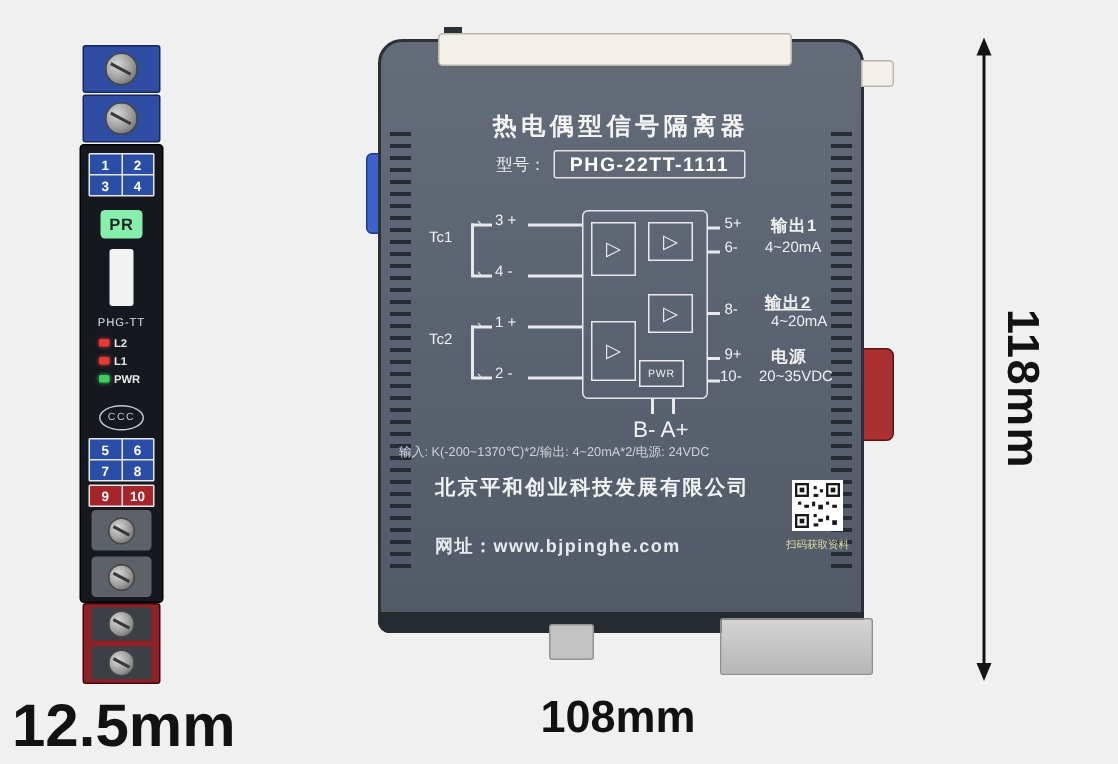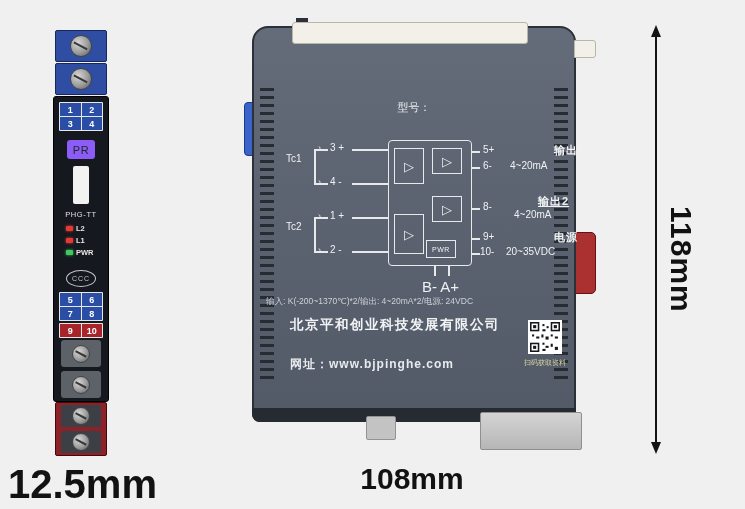--- a/index.html
+++ b/index.html
@@ -12,21 +12,21 @@
   .f-term{left:2px;width:52px;height:32px;background:#2e4da3;border:1px solid #17275a;border-radius:2px;display:flex;align-items:center;justify-content:center;}
   .f-term1{top:0;} .f-term2{top:33px;}
   .screw{position:relative;border-radius:50%;background:radial-gradient(circle at 35% 35%,#d8d8d8,#9a9a9a 55%,#5d5d5d 95%);border:1px solid #454545;}
   .screw::after{content:"";position:absolute;left:12%;top:44%;width:76%;height:10%;background:#383838;transform:rotate(28deg);}
   .s20{width:20px;height:20px;} .s16{width:16px;height:16px;}
   .f-nums{left:6px;width:44px;display:grid;grid-template-columns:1fr 1fr;gap:1px;background:#e8e8e8;padding:1px;border-radius:1px;}
   .f-nums span{display:flex;align-items:center;justify-content:center;font-size:9px;font-weight:bold;color:#fff;height:13px;}
   .f-nums-top{top:72px;} .f-nums-top span{background:#2a4da6;}
   .f-nums-mid{top:262px;} .f-nums-mid span{background:#2a4da6;}
   .f-nums-red{top:293px;} .f-nums-red span{background:#a8242b;}
-  .f-logo{left:14px;top:110px;width:28px;height:19px;background:#8b5cf6;border-radius:3px;color:#23252b;font-weight:normal;font-size:11px;display:flex;align-items:center;justify-content:center;letter-spacing:.5px;}
+  .f-logo{left:14px;top:110px;width:28px;height:19px;background:#86efac;border-radius:3px;color:#23252b;font-weight:bold;font-size:11px;display:flex;align-items:center;justify-content:center;letter-spacing:.5px;}
   .f-window{left:20px;top:136px;width:16px;height:38px;background:#f2f2f2;border-radius:2px;}
   .f-model{left:0;top:180px;width:56px;text-align:center;color:#dfe1e5;font-size:7.5px;letter-spacing:.6px;}
   .f-led-row{left:13px;display:flex;align-items:center;gap:3px;}
   .lr1{top:194px;} .lr2{top:206px;} .lr3{top:218px;}
   .led{width:7px;height:5px;border-radius:1px;}
   .led-red{background:#e43a35;box-shadow:0 0 3px #e43a35;}
   .led-green{background:#3ecb5b;box-shadow:0 0 3px #3ecb5b;}
   .f-led-row .lbl{color:#e8e8e8;font-size:7.5px;font-weight:bold;}
   .f-ccc{left:13px;top:240px;width:30px;height:17px;border:1px solid #c6c8cc;border-radius:50%;color:#c6c8cc;font-size:7px;display:flex;align-items:center;justify-content:center;letter-spacing:1px;}
   .f-screwblock{left:8px;width:40px;height:27px;background:#5d6168;border-radius:3px;display:flex;align-items:center;justify-content:center;}
@@ -60,21 +60,21 @@
   .din-band{left:8px;top:384px;width:324px;height:14px;background:#262a31;border-radius:0 0 8px 8px;}
   .din-foot{left:236px;top:388px;width:102px;height:38px;background:linear-gradient(180deg,#d4d4d4,#b6b6b6);border:1px solid #8f8f8f;border-radius:2px;}
   .din-step{left:122px;top:392px;width:30px;height:24px;background:#c3c3c3;border:1px solid #939393;border-radius:2px;}
 
   
   .diagram{left:32px;top:116px;width:280px;height:156px;}
   .diagram > *{position:absolute;box-sizing:border-box;}
   .dline{background:#e8e9eb;height:1.5px;}
   .vline{background:#e8e9eb;width:1.5px;}
   .dtext{color:#f0f1f3;font-size:10px;white-space:nowrap;}
-  .dtext.lg{font-size:11px;font-weight:bold;letter-spacing:1px;margin-left:40px;}
+  .dtext.lg{font-size:11px;font-weight:bold;letter-spacing:1px;}
   .dtext.sm{font-size:15px;}
   .d-arrow{color:#e8e9eb;font-size:9px;line-height:9px;}
   .d-arrow::before{content:"\203A";}
   .dblock{left:112px;top:0;width:84px;height:126px;border:1.5px solid #e8e9eb;border-radius:4px;}
   .damp{border:1.2px solid #e8e9eb;color:#eef0f2;display:flex;align-items:center;justify-content:center;font-size:13px;}
   .aTL{left:118px;top:8px;width:30px;height:36px;}
   .aTR{left:156px;top:8px;width:30px;height:26px;}
   .aMR{left:156px;top:56px;width:30px;height:26px;}
   .aBL{left:118px;top:74px;width:30px;height:40px;}
   .dpwr{left:150px;top:100px;width:30px;height:18px;border:1.2px solid #e8e9eb;color:#eef0f2;display:flex;align-items:center;justify-content:center;font-size:7px;letter-spacing:.5px;}
@@ -160,22 +160,24 @@
   <div class="side">
     <div class="s-clip-blue"></div>
     <div class="s-clip-red"></div>
     <div class="s-body"></div>
     <div class="s-tab-top"></div>
     <div class="s-cap"></div>
     <div class="s-tab-right"></div>
     <div class="vent vent-left"></div>
     <div class="vent vent-right"></div>
 
+    <div class="s-title">热电偶型信号隔离器</div>
     <div class="s-modelrow">
       <span class="prefix">型号：</span>
+      <span class="mbox">PHG-22TT-1111</span>
     </div>
 
     <div class="diagram">
 
       <span class="dtext" style="left:10px;top:13px;">Tc1</span>
       <div class="vline" style="left:38px;top:9px;height:35px;"></div>
       <div class="dline" style="left:38px;top:9px;width:14px;"></div>
       <div class="dline" style="left:38px;top:43px;width:14px;"></div>
       <span class="d-arrow" style="left:42px;top:4px;"></span>
       <span class="d-arrow" style="left:42px;top:38px;"></span>
@@ -207,21 +209,21 @@
 
       <div class="dline" style="left:196px;top:11px;width:8px;"></div>
       <span class="dtext" style="left:207px;top:4px;">5+</span>
       <span class="dtext lg" style="left:238px;top:3px;">输出1</span>
       <div class="dline" style="left:196px;top:27px;width:8px;"></div>
       <span class="dtext" style="left:207px;top:20px;">6-</span>
       <span class="dtext" style="left:234px;top:20px;">4~20mA</span>
 
       <div class="dline" style="left:196px;top:68px;width:8px;"></div>
       <span class="dtext" style="left:207px;top:61px;">8-</span>
-      <span class="dtext lg" style="left:222px;top:54px;text-decoration:underline;">输出2</span>
+      <span class="dtext lg" style="left:234px;top:54px;text-decoration:underline;">输出2</span>
       <span class="dtext" style="left:238px;top:69px;">4~20mA</span>
 
       <div class="dline" style="left:196px;top:98px;width:8px;"></div>
       <span class="dtext" style="left:207px;top:91px;">9+</span>
       <span class="dtext lg" style="left:238px;top:90px;">电源</span>
       <div class="dline" style="left:196px;top:113px;width:8px;"></div>
       <span class="dtext" style="left:204px;top:106px;">10-</span>
       <span class="dtext" style="left:230px;top:106px;">20~35VDC</span>
     </div>
 

